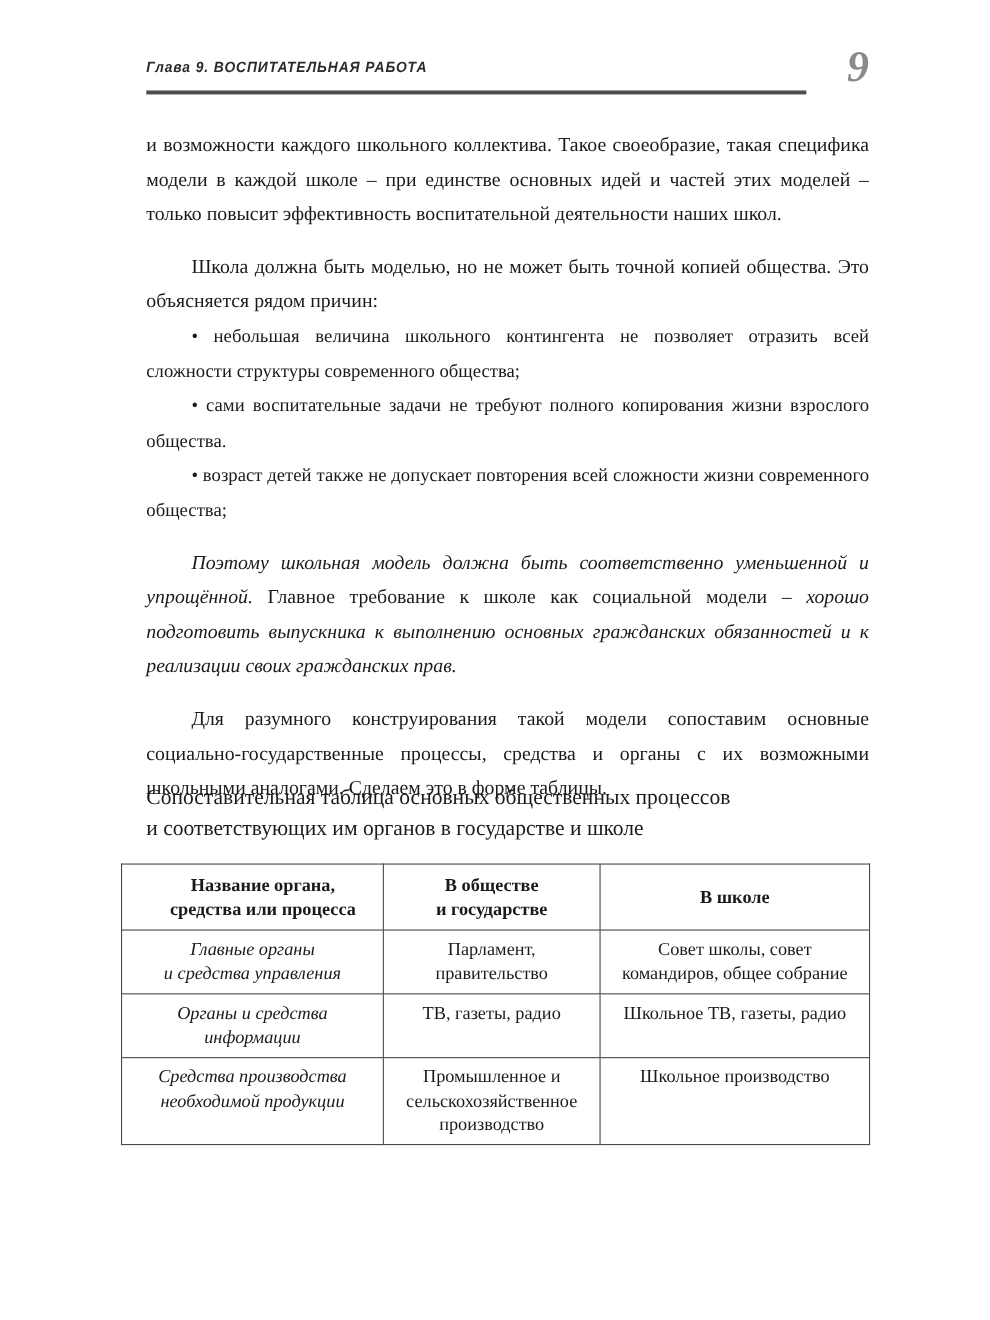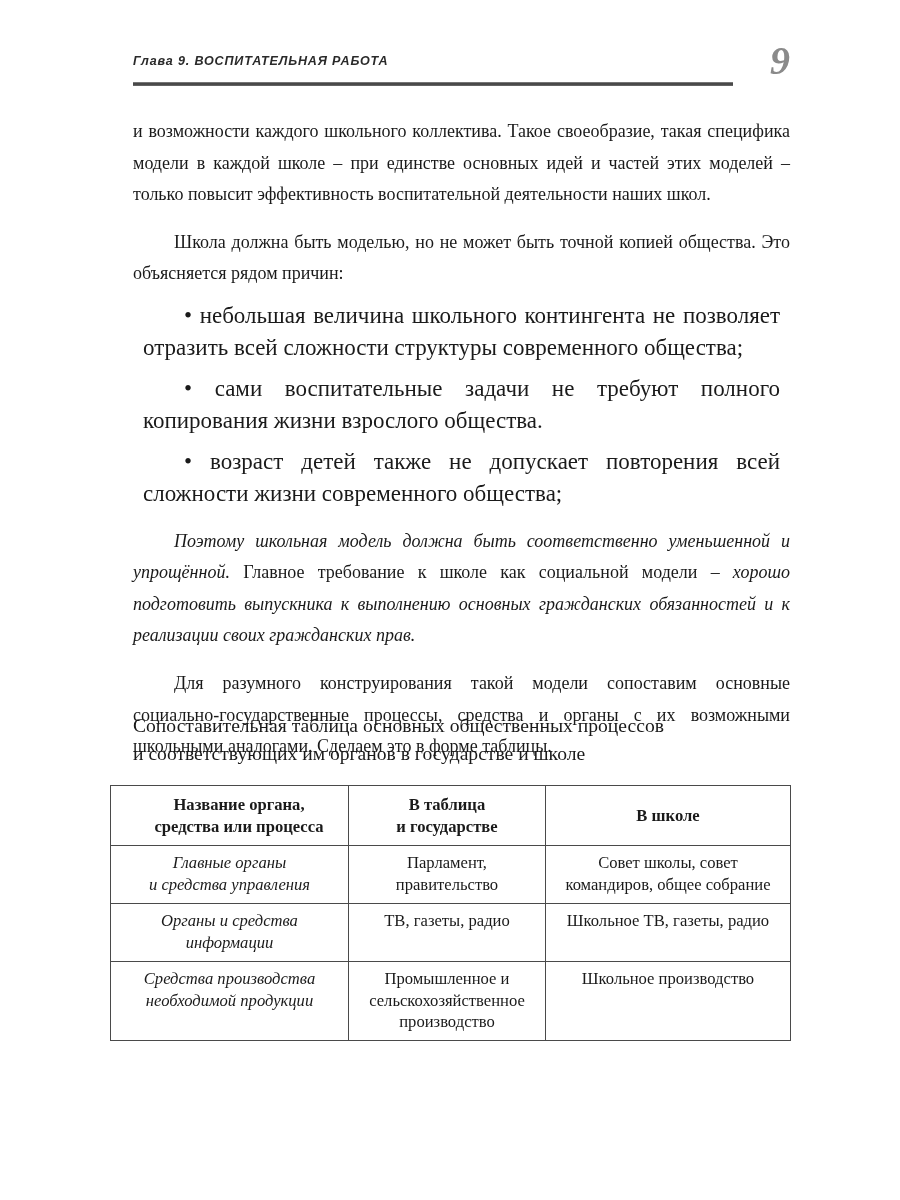--- a/index.html
+++ b/index.html
@@ -78,22 +78,22 @@
     font-size: 18px;
     line-height: 31.6px;
     text-align: justify;
     text-indent: 41px;
     -webkit-hyphens: manual;
     hyphens: manual;
   }
   p.para.noindent { text-indent: 0; }
   p.para.gap-before { margin-top: 16px; }
   p.bullet {
-    margin: 10px;
-    font-size: 23px;
+    margin: 0;
+    font-size: 17px;
     line-height: 31.6px;
     text-align: justify;
     text-indent: 41px;
   }
   .ital { font-style: italic; }
 
   
   .table-caption {
     position: absolute;
     left: 133px;
@@ -174,21 +174,21 @@
   </div>
 
   <table class="cmp-table">
     <thead>
       <tr>
         <th class="col-a">
           <span>Название органа,</span><br>
           <span>средства или процесса</span>
         </th>
         <th class="col-b">
-          <span>В таблица</span><br>
+          <span>В обществе</span><br>
           <span>и государстве</span>
         </th>
         <th class="col-c">В школе</th>
       </tr>
     </thead>
     <tbody>
       <tr class="tall">
         <td class="c1">Главные органы<br>и средства управления</td>
         <td class="c2">Парламент,<br>правительство</td>
         <td class="c3">Совет школы, совет командиров, общее собрание</td>

